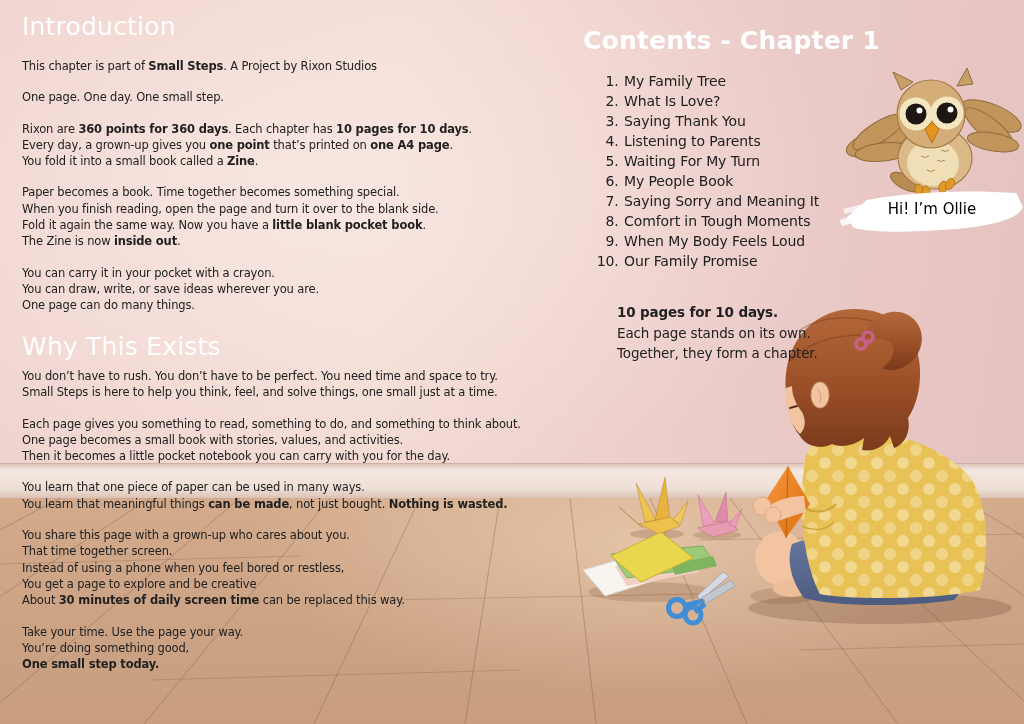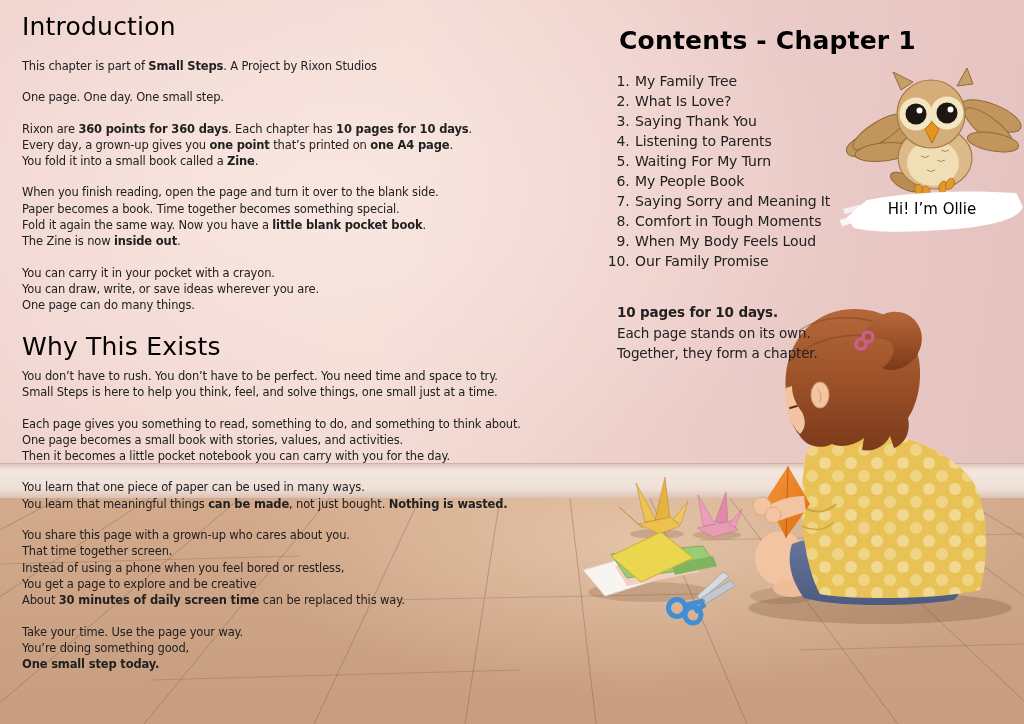--- a/index.html
+++ b/index.html
@@ -21,31 +21,31 @@
   }
   .floor{
     position:absolute;left:0;top:498px;width:1024px;height:226px;
     background:
       radial-gradient(ellipse 520px 200px at 62% 20%, rgba(250,226,200,.45), rgba(250,226,200,0) 75%),
       linear-gradient(180deg,#d3ab8c 0%,#cda486 45%,#c89d80 100%);
   }
   .floor svg{position:absolute;left:0;top:0;}
   
   .textcol{position:absolute;z-index:5;}
-  .h1{font-size:25px;font-weight:400;letter-spacing:.2px;margin:0 0 17px 0;color:#000000;}
-  .h1.bold{font-weight:700;margin-left:36px;}
+  .h1{font-size:25px;font-weight:400;letter-spacing:.2px;margin:0 0 17px 0;color:#ffffff;}
+  .h1.bold{font-weight:700;}
   .para{margin:0 0 15px 0;}
   .ln{font-size:11.5px;line-height:16.3px;letter-spacing:-.15px;white-space:nowrap;}
   .ln b{font-weight:700;}
   .intro{left:22px;top:12px;}
   .why{left:22px;top:332px;}
   .why .h1{margin-bottom:7px;}
   .contents{left:583px;top:26px;}
   .contents .h1{margin-bottom:16px;}
-  .contents ol{margin:15px;padding:0 0 0 36px;list-style:decimal;}
+  .contents ol{margin:4px;padding:0 0 0 36px;list-style:decimal;}
   .contents li{font-size:14px;line-height:20px;letter-spacing:-.1px;padding-left:1px;}
   .closing{left:585px;top:302px;}
   .closing .ln{font-size:13.5px;line-height:20.5px;margin-left:32px;}
   
   .owl-wrap{position:absolute;left:843px;top:64px;width:182px;height:178px;z-index:4;}
   .owl-wrap svg.owl{position:absolute;left:0;top:0;}
   .banner{position:absolute;left:-4px;top:126px;width:186px;height:46px;}
   .banner svg{position:absolute;left:0;top:0;}
   .banner .label{
     position:absolute;left:0;top:10px;width:100%;text-align:center;
@@ -253,22 +253,22 @@
     </div>
     <div class="para">
       <div class="ln"><span>One page. One day. One small step.</span></div>
     </div>
     <div class="para">
       <div class="ln"><span>Rixon are </span><b>360 points for 360 days</b><span>. Each chapter has </span><b>10 pages for 10 days</b><span>.</span></div>
       <div class="ln"><span>Every day, a grown-up gives you </span><b>one point</b><span> that’s printed on </span><b>one A4 page</b><span>.</span></div>
       <div class="ln"><span>You fold it into a small book called a </span><b>Zine</b><span>.</span></div>
     </div>
     <div class="para">
+      <div class="ln"><span>Paper becomes a book. Time together becomes something special.</span></div>
       <div class="ln"><span>When you finish reading, open the page and turn it over to the blank side.</span></div>
-      <div class="ln"><span>Paper becomes a book. Time together becomes something special.</span></div>
       <div class="ln"><span>Fold it again the same way. Now you have a </span><b>little blank pocket book</b><span>.</span></div>
       <div class="ln"><span>The Zine is now </span><b>inside out</b><span>.</span></div>
     </div>
     <div class="para">
       <div class="ln"><span>You can carry it in your pocket with a crayon.</span></div>
       <div class="ln"><span>You can draw, write, or save ideas wherever you are.</span></div>
       <div class="ln"><span>One page can do many things.</span></div>
     </div>
   </div>
 

